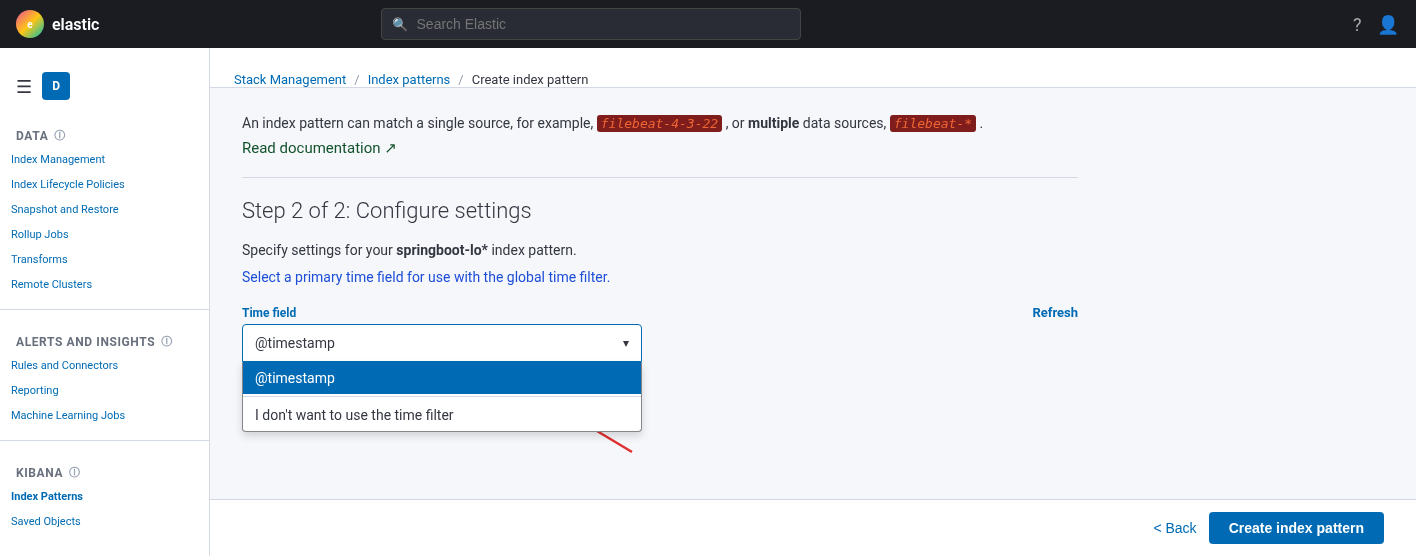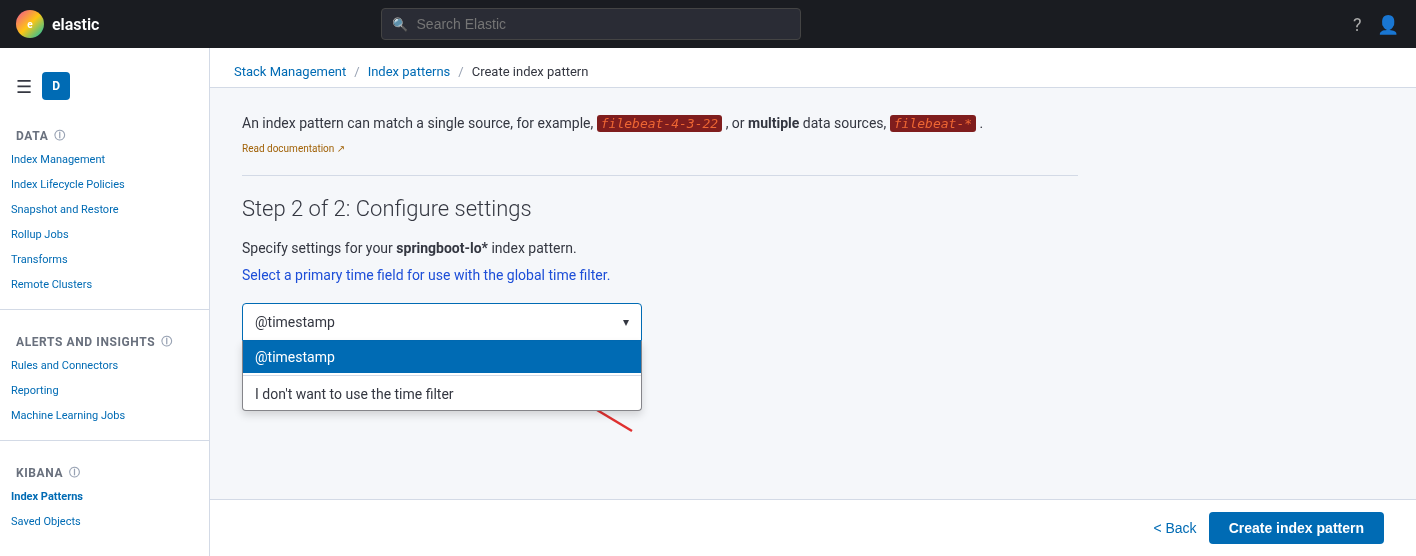--- a/index.html
+++ b/index.html
@@ -48,40 +48,40 @@
     .sidebar-item {
       display: block; padding: 6px 11px; font-size: 11px; color: #006bb4;
       text-decoration: none; cursor: pointer; white-space: nowrap;
     }
     .sidebar-item.active { font-weight: 700; color: #006bb4; }
     .sidebar-divider { height: 1px; background: #d3dae6; margin: 12px 0; }
 
     
     .breadcrumb-bar {
       background: #fff; border-bottom: 1px solid #d3dae6;
-      padding: 16px 24px; height: 40px; display: flex; align-items: flex-start; gap: 8px;
+      padding: 0 24px; height: 40px; display: flex; align-items: flex-end; gap: 8px;
       font-size: 13px; color: #69707d;
     }
     .breadcrumb-link { color: #006bb4; cursor: pointer; }
     .breadcrumb-sep { color: #98a2b3; }
     .breadcrumb-current { color: #343741; }
 
     
     .main-content {
       flex: 1; overflow-y: auto; padding: 0;
     }
     .content-inner { padding: 24px 32px; max-width: 900px; }
 
     .info-text { font-size: 14px; color: #343741; line-height: 1.6; margin-bottom: 4px; }
     .info-text code {
       font-family: monospace; background: #7f1d1d; padding: 1px 4px;
       border-radius: 3px; font-size: 13px; color: #e63; font-style: italic;
     }
     .info-text strong { font-weight: 700; }
-    .read-doc-link { color: #a16207; font-size: 10px; cursor: pointer; text-align: center; }
+    .read-doc-link { color: #14532d; font-size: 15px; cursor: pointer; text-align: center; }
 
     .divider-line { border: none; border-top: 1px solid #d3dae6; margin: 20px 0; }
 
     .step-title { font-size: 22px; font-weight: 300; color: #343741; margin-bottom: 16px; }
     .step-desc { font-size: 14px; color: #343741; margin-bottom: 8px; line-height: 1.6; }
     .step-desc strong { font-weight: 700; }
     .step-desc2 { font-size: 14px; color: #1d4ed8; margin-bottom: 20px; }
 
     
     .time-field-section { margin-bottom: 16px; }
@@ -218,20 +218,24 @@
         
         <p class="step-desc">
           <span>Specify settings for your</span>
           <strong>springboot-lo*</strong>
           <span>index pattern.</span>
         </p>
         <p class="step-desc2">Select a primary time field for use with the global time filter.</p>
 
         
         <div class="time-field-section">
+          <div class="time-field-label">
+            <span>Time field</span>
+            <span class="refresh-link">Refresh</span>
+          </div>
 
           <div style="position:relative; width:317px;">
 
             <div class="dropdown-display">
               <span>@timestamp</span>
               <span class="dropdown-chevron">▾</span>
             </div>
 
             <div class="dropdown-menu">
               <div class="dropdown-option selected">@timestamp</div>

